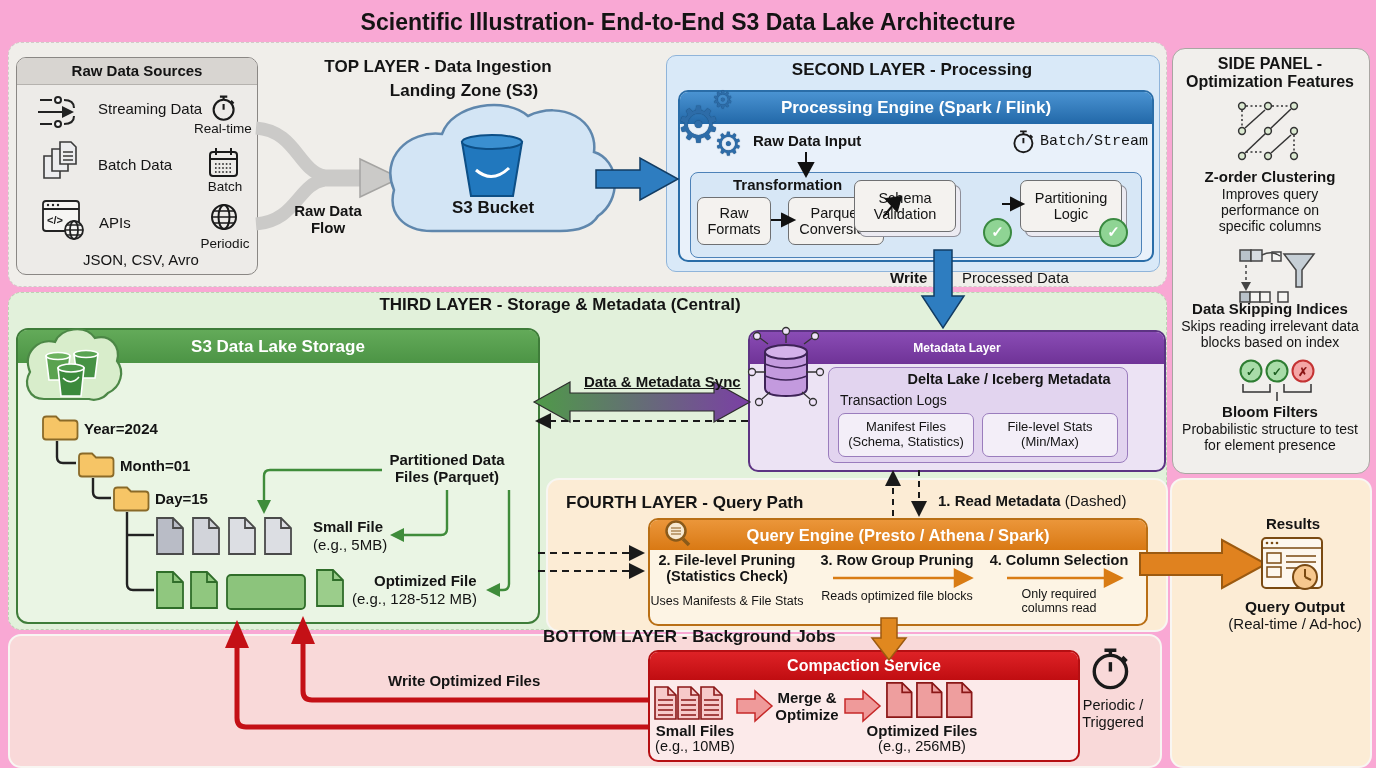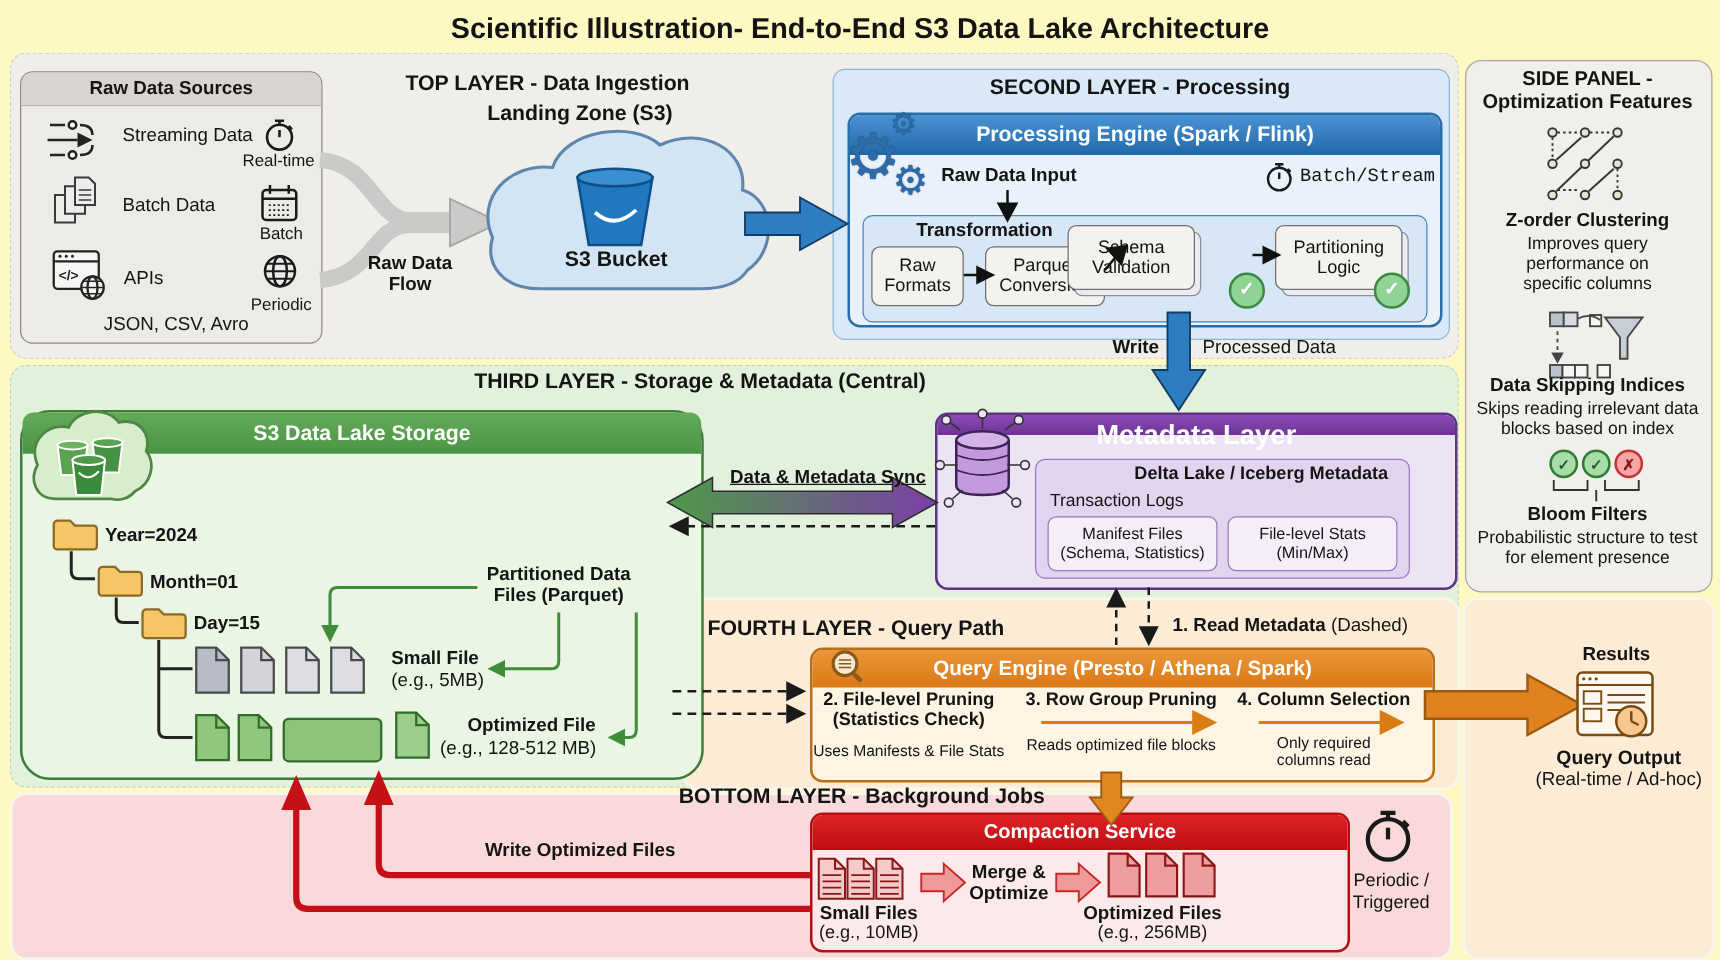--- a/index.html
+++ b/index.html
@@ -1,16 +1,16 @@
 <!DOCTYPE html>
 <html><head>
 <meta charset="utf-8">
 <style>
   html,body{margin:0;padding:0;background:#ffffff;font-family:"Liberation Sans",sans-serif;color:#141414;}
-  #canvas{position:relative;width:1376px;height:768px;background:#fef9c3;overflow:hidden;}
+  #canvas{position:relative;width:1376px;height:768px;background:#f9a8d4;overflow:hidden;}
   .panel{position:absolute;border-radius:13px;z-index:0;}
   .box{position:absolute;z-index:2;border-radius:10px;}
   .hdr{position:absolute;left:0;top:0;right:0;color:#fff;font-weight:bold;text-align:center;}
   .t{position:absolute;z-index:6;white-space:nowrap;font-size:15px;line-height:1.15;}
   .b{font-weight:bold;}
   .c{text-align:center;}
   .wrap{white-space:normal;}
   .chip{position:absolute;z-index:3;background:#f4f2ef;border:1.5px solid #6f7072;border-radius:7px;display:flex;align-items:center;justify-content:center;text-align:center;line-height:1.12;font-size:14.5px;color:#141414;}
   .stacked{box-shadow:5px 5px 0 -1px #ecebf2, 5px 5px 0 0 #8f8f99;}
   .badge{position:absolute;z-index:7;width:25px;height:25px;border-radius:50%;background:#8fd494;border:2px solid #3a8a41;color:#fff;font-weight:bold;text-align:center;line-height:23px;font-size:15px;}
@@ -80,38 +80,38 @@
       <span>Partitioning Logic</span>
     </div>
   <div class="badge" style="left:983px;top:218px;">✓</div>
   <div class="badge" style="left:1099px;top:218px;">✓</div>
 
   <div class="t b" style="left:890px;top:269px;">Write</div>
   <div class="t" style="left:962px;top:269px;">Processed Data</div>
 
   <div class="t b c" style="left:270px;top:295px;width:580px;font-size:17px;">THIRD LAYER - Storage &amp; Metadata (Central)</div>
 
-  <div class="box" style="left:16px;top:328px;width:520px;height:292px;background:#eaf5e4;border:2.5px solid #3e7c39;border-radius:24px;padding-left:23px;">
+  <div class="box" style="left:16px;top:328px;width:520px;height:292px;background:#eaf5e4;border:2.5px solid #3e7c39;border-radius:12px;">
     <div class="hdr" style="height:33px;background:linear-gradient(#63aa59,#4c9445);font-size:17px;line-height:33px;border-radius:9px 9px 0 0;">
       <span>S3 Data Lake Storage</span>
     </div>
   </div>
   <div class="t b" style="left:84px;top:420px;">Year=2024</div>
   <div class="t b" style="left:120px;top:457px;">Month=01</div>
   <div class="t b" style="left:155px;top:490px;">Day=15</div>
   <div class="t b c wrap" style="left:382px;top:451px;width:130px;background:#eaf5e4;">Partitioned Data Files (Parquet)</div>
   <div class="t b" style="left:313px;top:518px;">Small File</div>
   <div class="t" style="left:313px;top:536px;">(e.g., 5MB)</div>
   <div class="t b" style="left:374px;top:572px;">Optimized File</div>
   <div class="t" style="left:352px;top:590px;">(e.g., 128-512 MB)</div>
 
   <div class="t b" style="left:584px;top:373px;text-decoration:underline;">Data &amp; Metadata Sync</div>
 
   <div class="box" style="left:748px;top:330px;width:414px;height:138px;background:#ece3f4;border:2px solid #5d3384;">
-    <div class="hdr" style="height:16px;background:linear-gradient(#8a4cb5,#6f3397);font-size:22px;line-height:32px;border-radius:8px 8px 0 0;">
+    <div class="hdr" style="height:32px;background:linear-gradient(#8a4cb5,#6f3397);font-size:12px;line-height:32px;border-radius:8px 8px 0 0;">
       <span>Metadata Layer</span>
     </div>
   </div>
   <div class="box" style="left:828px;top:367px;width:298px;height:94px;background:#e2d4ef;border:1.5px solid #9a7cbd;border-radius:8px;"></div>
   <div class="t b c" style="left:828px;top:371px;width:298px;font-size:14.5px;padding-left:32px;">Delta Lake / Iceberg Metadata</div>
   <div class="t" style="left:840px;top:392px;font-size:14px;">Transaction Logs</div>
   <div class="chip wrap" style="left:838px;top:413px;width:134px;height:42px;font-size:13px;background:#f3eef8;border-color:#9a7cbd;">
       <span>Manifest Files (Schema, Statistics)</span>
     </div>
   <div class="chip wrap" style="left:982px;top:413px;width:134px;height:42px;font-size:13px;background:#f3eef8;border-color:#9a7cbd;">

